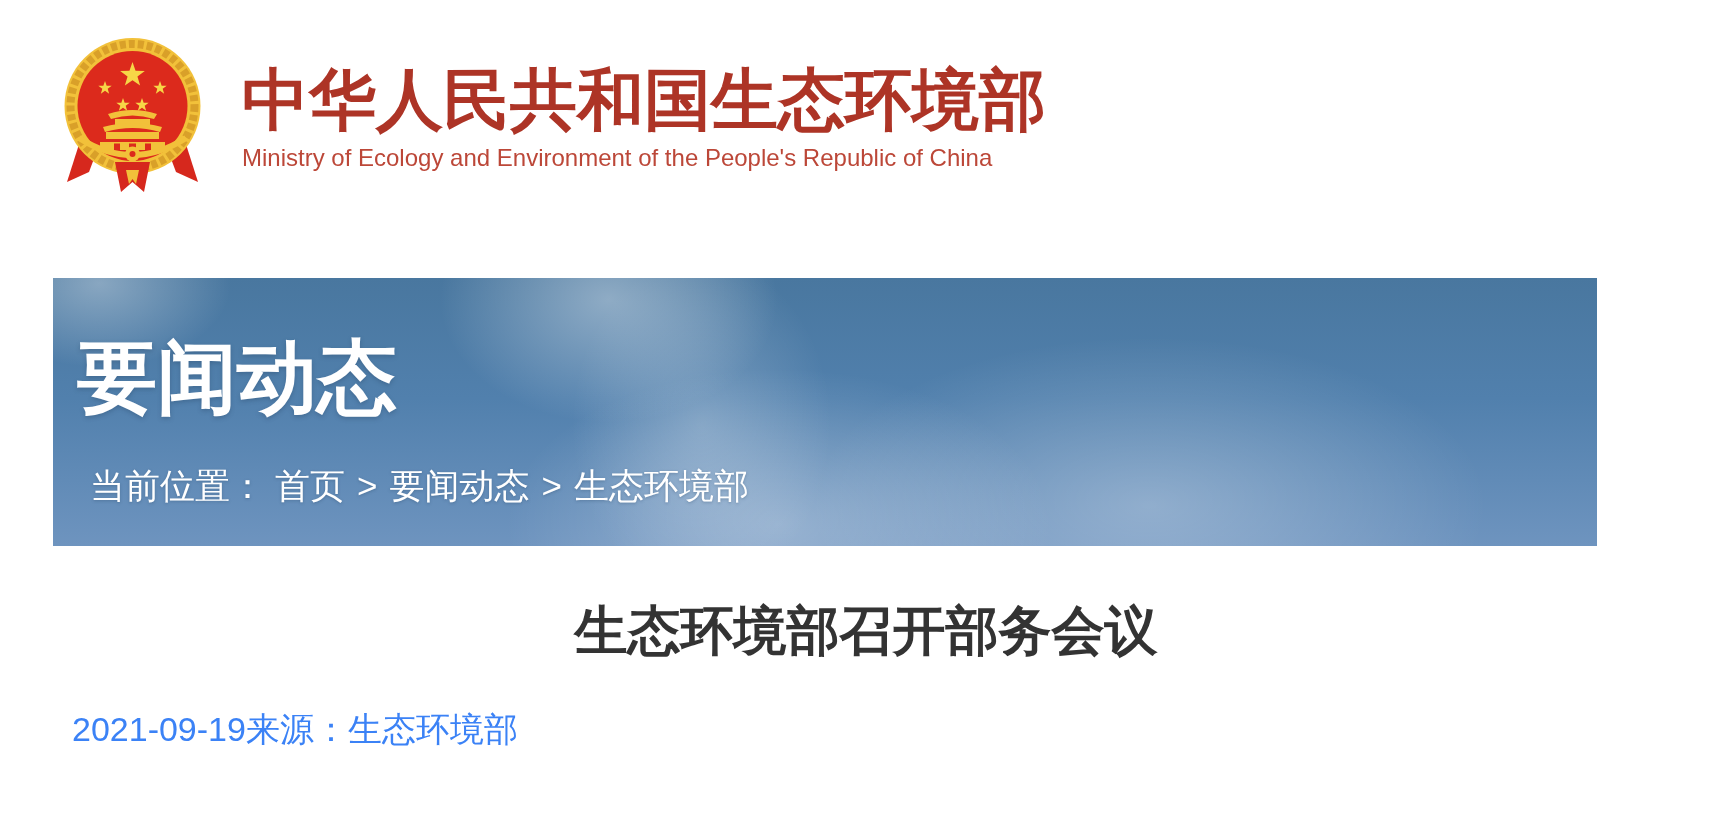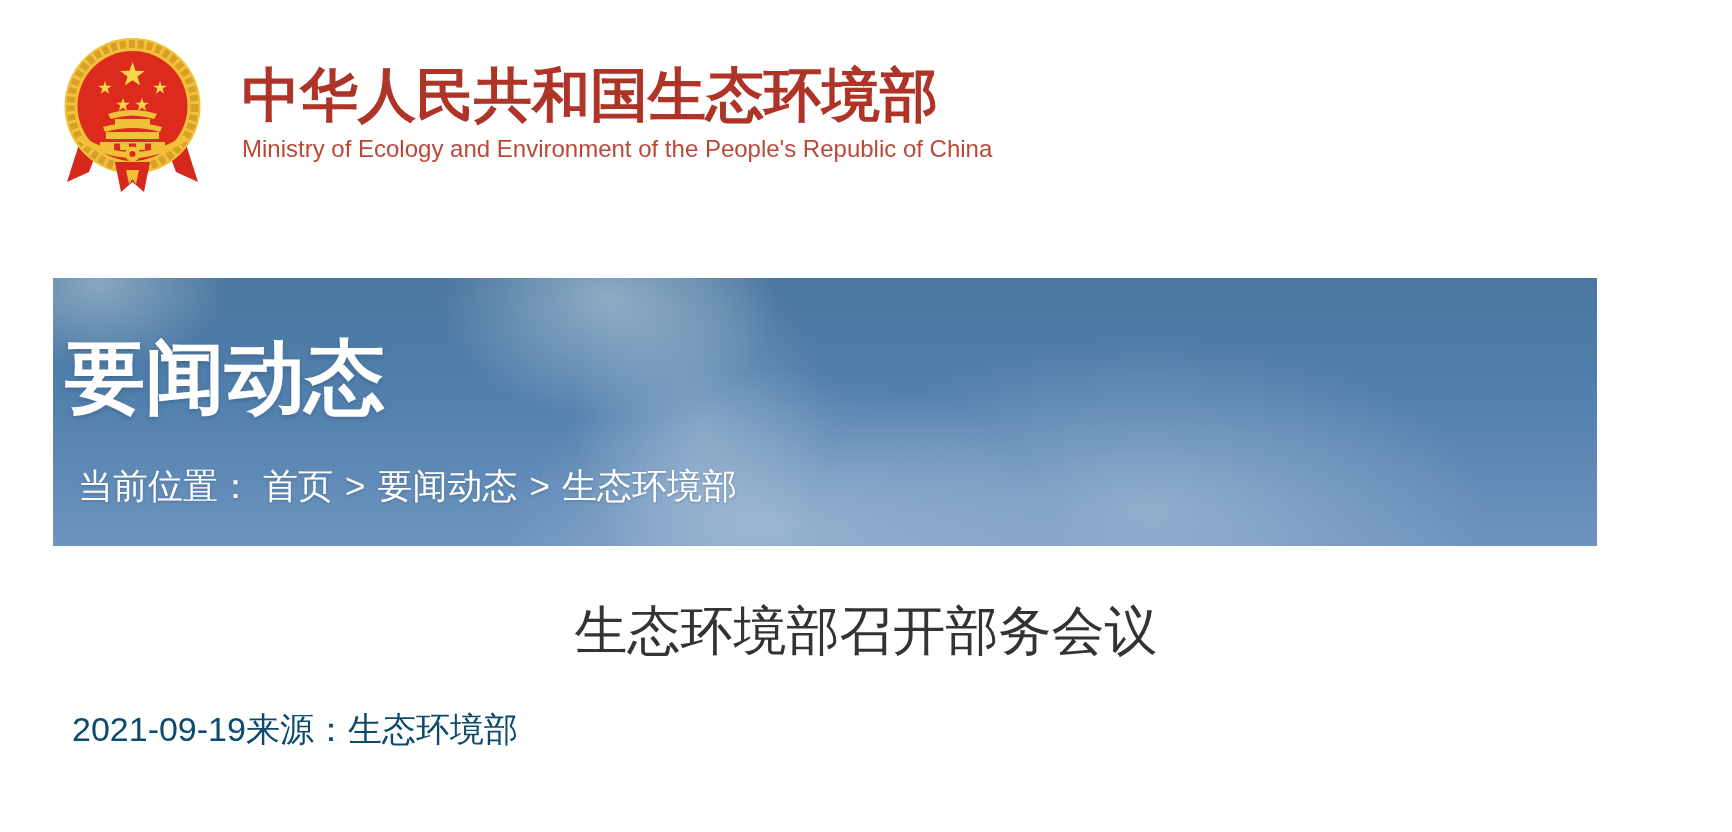--- a/index.html
+++ b/index.html
@@ -22,41 +22,41 @@
   .emblem-wrap {
     width: 155px;
     height: 175px;
     flex: 0 0 auto;
   }
   .masthead-titles {
     margin-left: 32px;
   }
   .site-title-cn {
     margin-top: 36px;
-    font-size: 58px;
+    font-size: 67px;
     line-height: 1;
     font-weight: bold;
     color: #ad3426;
     white-space: nowrap;
   }
   .site-title-en {
     margin-top: 13px;
     font-size: 24px;
     line-height: 1;
     color: #bc4738;
     white-space: nowrap;
   }
 
   
   .banner {
     margin: 73px 0 0 53px;
     width: 1544px;
     height: 268px;
     box-sizing: border-box;
-    padding: 60px 0 0 12px;
+    padding: 60px 0 0 24px;
     background:
       radial-gradient(ellipse 260px 190px at 36% 8%,  rgba(255,255,255,0.38), rgba(255,255,255,0) 65%),
       radial-gradient(ellipse 200px 260px at 42% 55%, rgba(255,255,255,0.22), rgba(255,255,255,0) 65%),
       radial-gradient(ellipse 420px 240px at 47% 92%, rgba(255,255,255,0.30), rgba(255,255,255,0) 65%),
       radial-gradient(ellipse 520px 260px at 71% 85%, rgba(255,255,255,0.28), rgba(255,255,255,0) 65%),
       radial-gradient(ellipse 220px 140px at 3% 2%,   rgba(255,255,255,0.35), rgba(255,255,255,0) 60%),
       linear-gradient(180deg, #49779f 0%, #5180ad 45%, #6e94bf 100%);
   }
   .banner-title {
     margin: 0;
@@ -81,28 +81,28 @@
     text-align: center;
   }
   .breadcrumb .sep { margin: 0 12px; }
 
   
   .article-title {
     margin: 57px 0 0 0;
     text-align: center;
     font-size: 53px;
     line-height: 1.05;
-    font-weight: normal;
+    font-weight: bold;
     color: #333333;
   }
   .article-meta {
     margin: 53px 0 0 72px;
     font-size: 34px;
     line-height: 1;
-    color: #0c4a6e;
+    color: #3b82f6;
   }
 </style>
 </head>
 <body>
 
 <div>
 
   <a class="masthead" href="#">
     <span class="emblem-wrap">
       <svg viewBox="0 0 155 175" width="155" height="175" aria-hidden="true">

